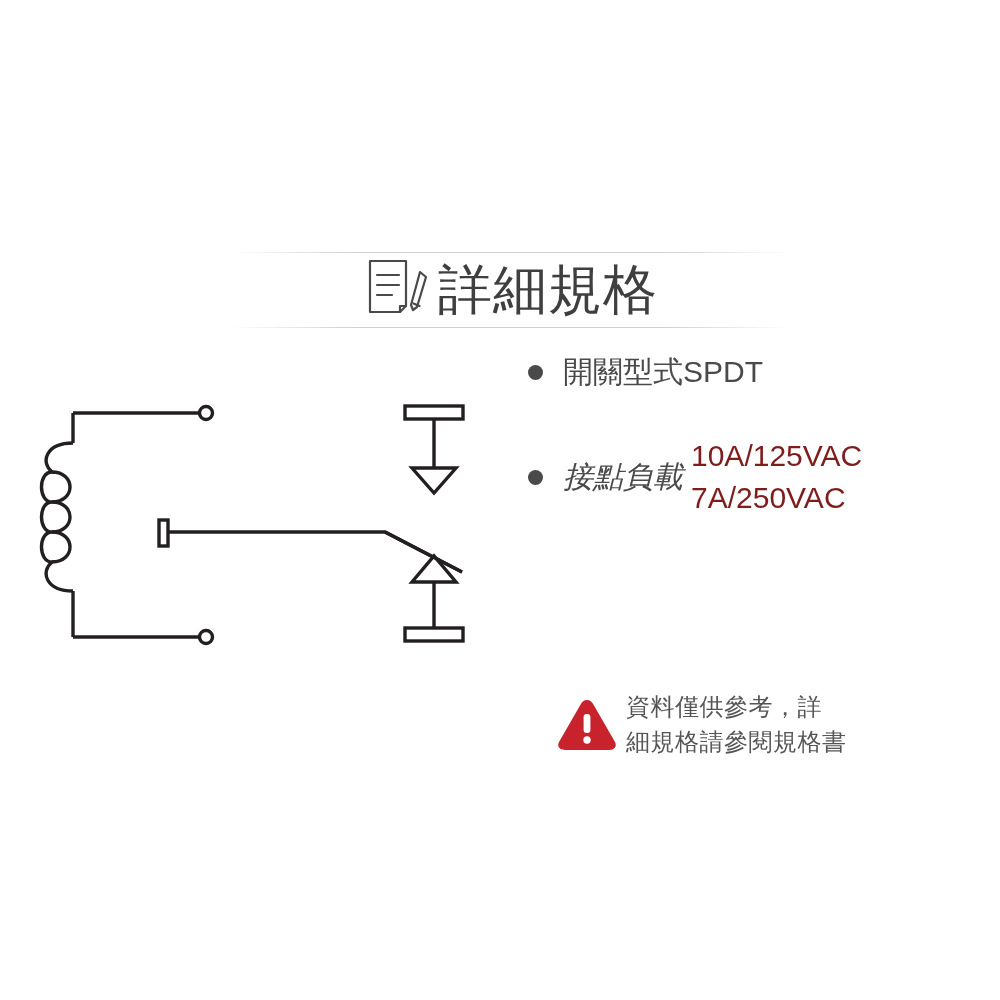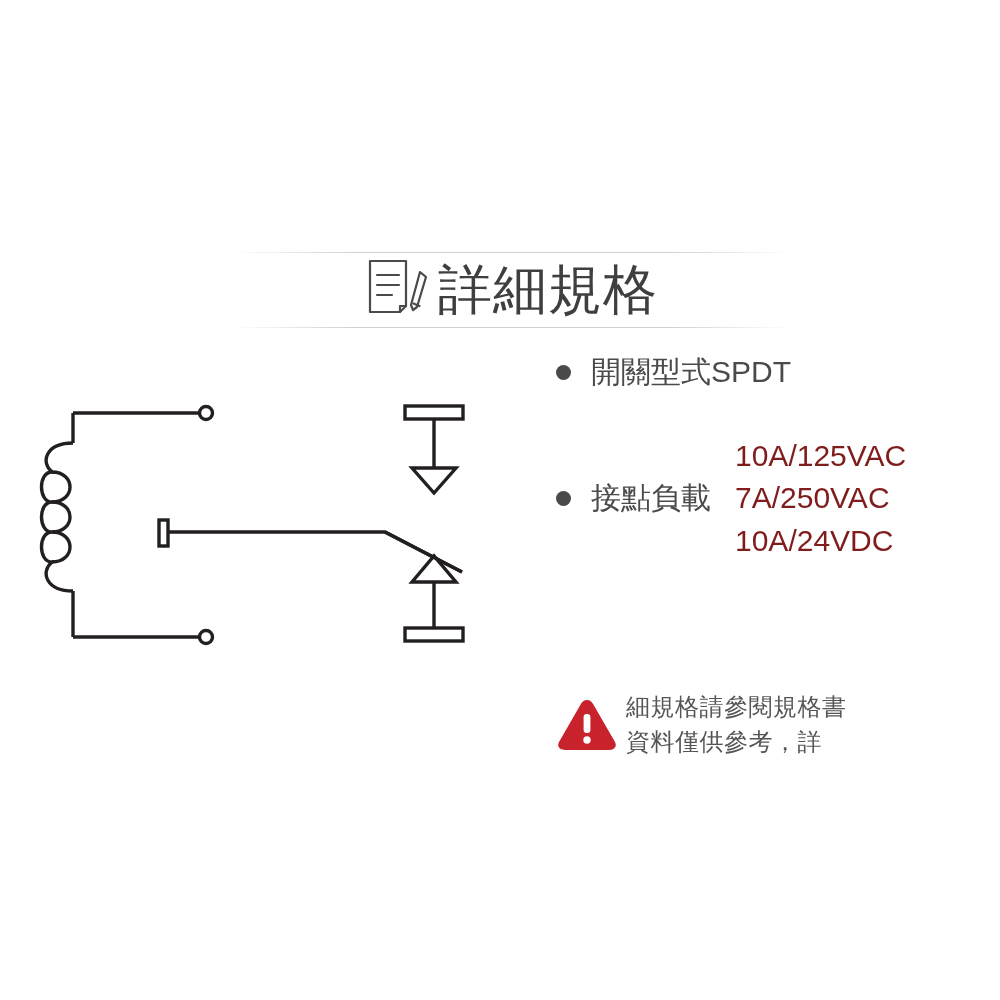--- a/index.html
+++ b/index.html
@@ -61,21 +61,21 @@
     position: absolute;
     left: 30px;
     top: 380px;
     width: 480px;
     height: 290px;
   }
 
   
   #spec-list {
     position: absolute;
-    left: 556px;
+    left: 528px;
     top: 352px;
     width: 430px;
   }
   .spec-item {
     display: flex;
     align-items: center;
     margin-bottom: 42px;
   }
   .bullet {
     width: 15px;
@@ -96,21 +96,22 @@
     color: #7f1d1d;
     line-height: 1.42;
     white-space: nowrap;
     text-align: left;
   }
   #spec-item-load {
     margin-bottom: 0;
     align-items: center;
   }
   #spec-item-load .spec-label {
-    margin-right: 24px;
+    margin-right: 8px;
+    font-style: italic;
   }
 
   
   #warning-note {
     position: absolute;
     left: 556px;
     top: 690px;
     width: 330px;
     display: flex;
     align-items: center;
@@ -206,30 +207,29 @@
       <span class="spec-label">開關型式SPDT</span>
     </div>
 
 
     <div class="spec-item" id="spec-item-load">
       <span class="bullet"></span>
       <span class="spec-label">接點負載</span>
       <span class="spec-values">
         <span class="vline">10A/125VAC</span><br>
         <span class="vline">7A/250VAC</span><br>
-        <span class="vline">10A/24VDC</span>
       </span>
     </div>
   </div>
 
   <div id="warning-note">
     <svg id="warning-icon" viewBox="0 0 62 56">
       <path d="M31 3 C34 3 36 5 37.4 7.4 L59 45 C60.4 47.6 60 50 58 51.6 C56.6 52.8 55 53 53 53 H9 C7 53 5.4 52.8 4 51.6 C2 50 1.6 47.6 3 45 L24.6 7.4 C26 5 28 3 31 3 Z" fill="#C8232C"></path>
       <rect x="27.6" y="17" width="6.8" height="19" rx="3.2" fill="#ffffff"></rect>
       <circle cx="31" cy="43" r="3.7" fill="#ffffff"></circle>
     </svg>
     <div id="warning-text">
+      <span class="wline">資料僅供參考，詳</span>
       <span class="wline">細規格請參閱規格書</span>
-      <span class="wline">資料僅供參考，詳</span>
     </div>
   </div>
 
 </div>
 
 </body></html>

